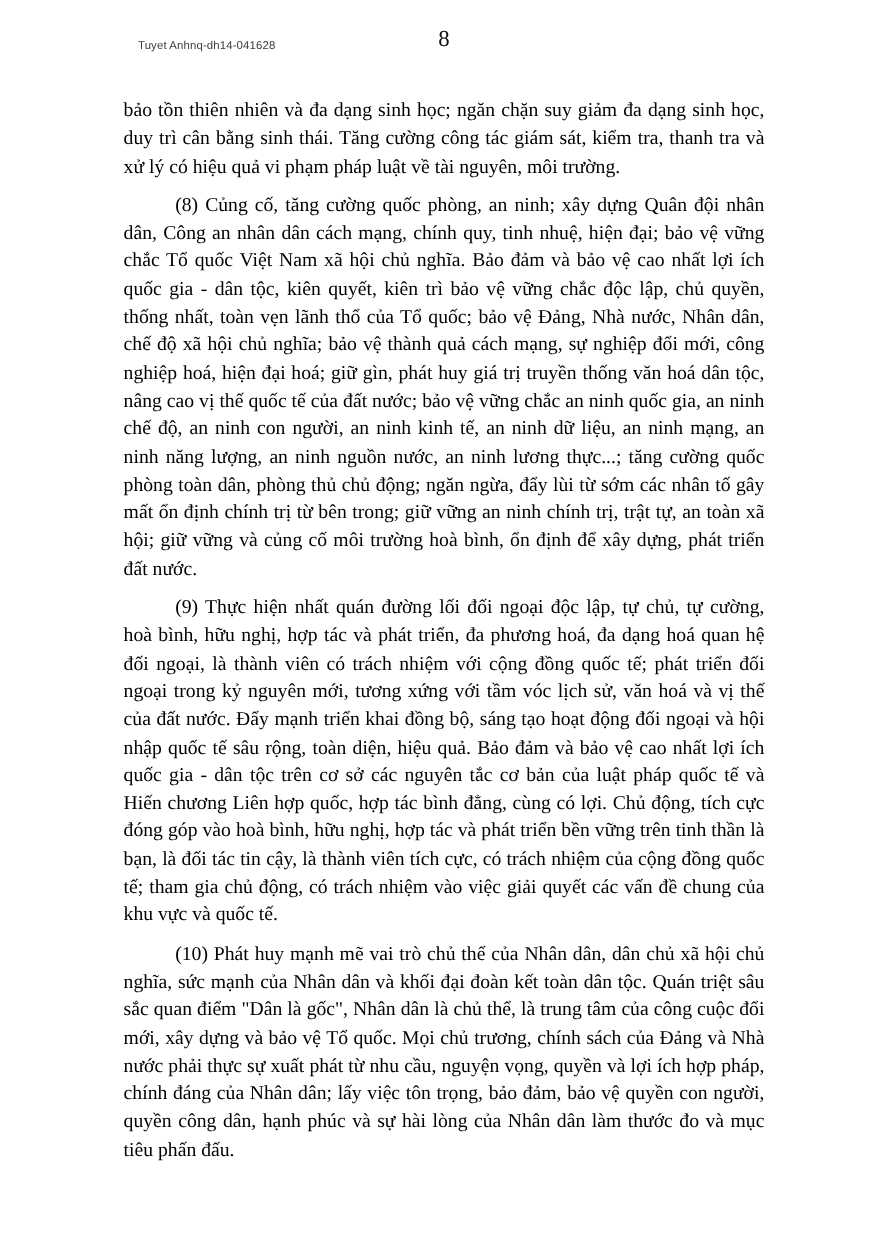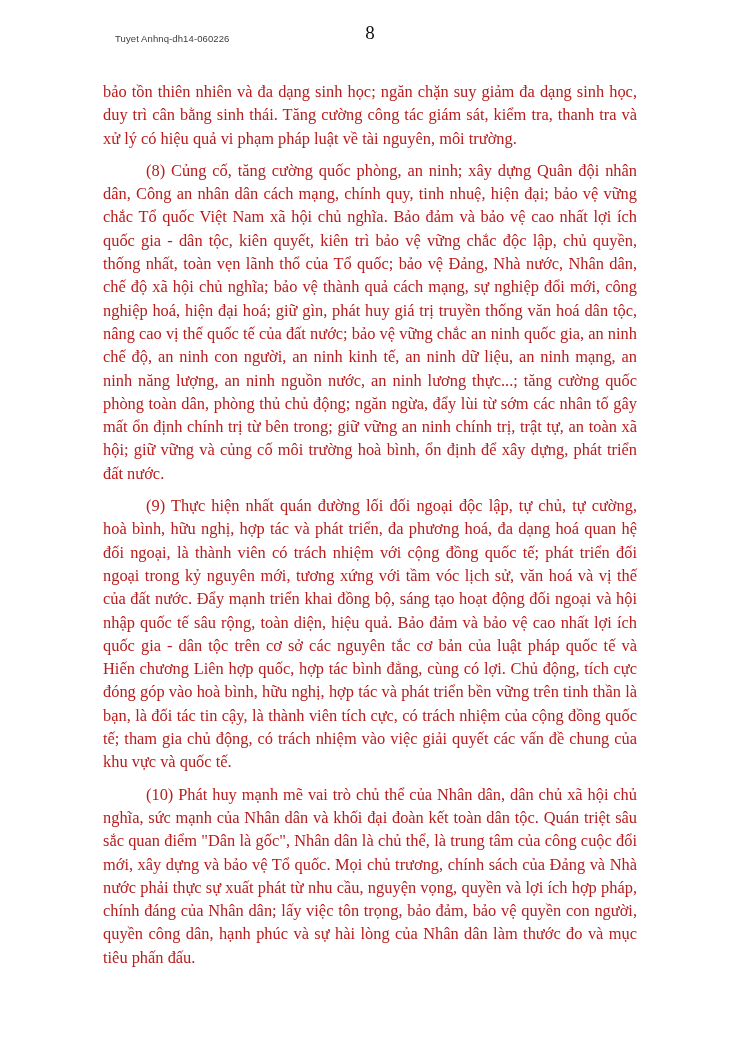--- a/index.html
+++ b/index.html
@@ -45,32 +45,32 @@
     position: absolute;
     top: 80px;
     left: 103px;
     width: 534px;
   }
   .para {
     margin: 0 0 9px 0;
     font-size: 16.4px;
     line-height: 23.3px;
     text-align: justify;
-    color: #b91c1c;
+    color: #000000;
   }
   .para.indent {
     text-indent: 43px;
   }
 </style>
 </head>
 <body>
 
 <div class="page">
   <div class="header">
-    <span class="doc-id">Tuyet Anhnq-dh14-060226</span>
+    <span class="doc-id">Tuyet Anhnq-dh14-041628</span>
     <div class="page-number">8</div>
   </div>
 
   <div class="body-text">
     <p class="para">bảo tồn thiên nhiên và đa dạng sinh học; ngăn chặn suy giảm đa dạng sinh học, duy trì cân bằng sinh thái. Tăng cường công tác giám sát, kiểm tra, thanh tra và xử lý có hiệu quả vi phạm pháp luật về tài nguyên, môi trường.</p>
     <p class="para indent">(8) Củng cố, tăng cường quốc phòng, an ninh; xây dựng Quân đội nhân dân, Công an nhân dân cách mạng, chính quy, tinh nhuệ, hiện đại; bảo vệ vững chắc Tổ quốc Việt Nam xã hội chủ nghĩa. Bảo đảm và bảo vệ cao nhất lợi ích quốc gia - dân tộc, kiên quyết, kiên trì bảo vệ vững chắc độc lập, chủ quyền, thống nhất, toàn vẹn lãnh thổ của Tổ quốc; bảo vệ Đảng, Nhà nước, Nhân dân, chế độ xã hội chủ nghĩa; bảo vệ thành quả cách mạng, sự nghiệp đổi mới, công nghiệp hoá, hiện đại hoá; giữ gìn, phát huy giá trị truyền thống văn hoá dân tộc, nâng cao vị thế quốc tế của đất nước; bảo vệ vững chắc an ninh quốc gia, an ninh chế độ, an ninh con người, an ninh kinh tế, an ninh dữ liệu, an ninh mạng, an ninh năng lượng, an ninh nguồn nước, an ninh lương thực...; tăng cường quốc phòng toàn dân, phòng thủ chủ động; ngăn ngừa, đẩy lùi từ sớm các nhân tố gây mất ổn định chính trị từ bên trong; giữ vững an ninh chính trị, trật tự, an toàn xã hội; giữ vững và củng cố môi trường hoà bình, ổn định để xây dựng, phát triển đất nước.</p>
     <p class="para indent">(9) Thực hiện nhất quán đường lối đối ngoại độc lập, tự chủ, tự cường, hoà bình, hữu nghị, hợp tác và phát triển, đa phương hoá, đa dạng hoá quan hệ đối ngoại, là thành viên có trách nhiệm với cộng đồng quốc tế; phát triển đối ngoại trong kỷ nguyên mới, tương xứng với tầm vóc lịch sử, văn hoá và vị thế của đất nước. Đẩy mạnh triển khai đồng bộ, sáng tạo hoạt động đối ngoại và hội nhập quốc tế sâu rộng, toàn diện, hiệu quả. Bảo đảm và bảo vệ cao nhất lợi ích quốc gia - dân tộc trên cơ sở các nguyên tắc cơ bản của luật pháp quốc tế và Hiến chương Liên hợp quốc, hợp tác bình đẳng, cùng có lợi. Chủ động, tích cực đóng góp vào hoà bình, hữu nghị, hợp tác và phát triển bền vững trên tinh thần là bạn, là đối tác tin cậy, là thành viên tích cực, có trách nhiệm của cộng đồng quốc tế; tham gia chủ động, có trách nhiệm vào việc giải quyết các vấn đề chung của khu vực và quốc tế.</p>
     <p class="para indent">(10) Phát huy mạnh mẽ vai trò chủ thể của Nhân dân, dân chủ xã hội chủ nghĩa, sức mạnh của Nhân dân và khối đại đoàn kết toàn dân tộc. Quán triệt sâu sắc quan điểm "Dân là gốc", Nhân dân là chủ thể, là trung tâm của công cuộc đổi mới, xây dựng và bảo vệ Tổ quốc. Mọi chủ trương, chính sách của Đảng và Nhà nước phải thực sự xuất phát từ nhu cầu, nguyện vọng, quyền và lợi ích hợp pháp, chính đáng của Nhân dân; lấy việc tôn trọng, bảo đảm, bảo vệ quyền con người, quyền công dân, hạnh phúc và sự hài lòng của Nhân dân làm thước đo và mục tiêu phấn đấu.</p>
   </div>
 </div>

